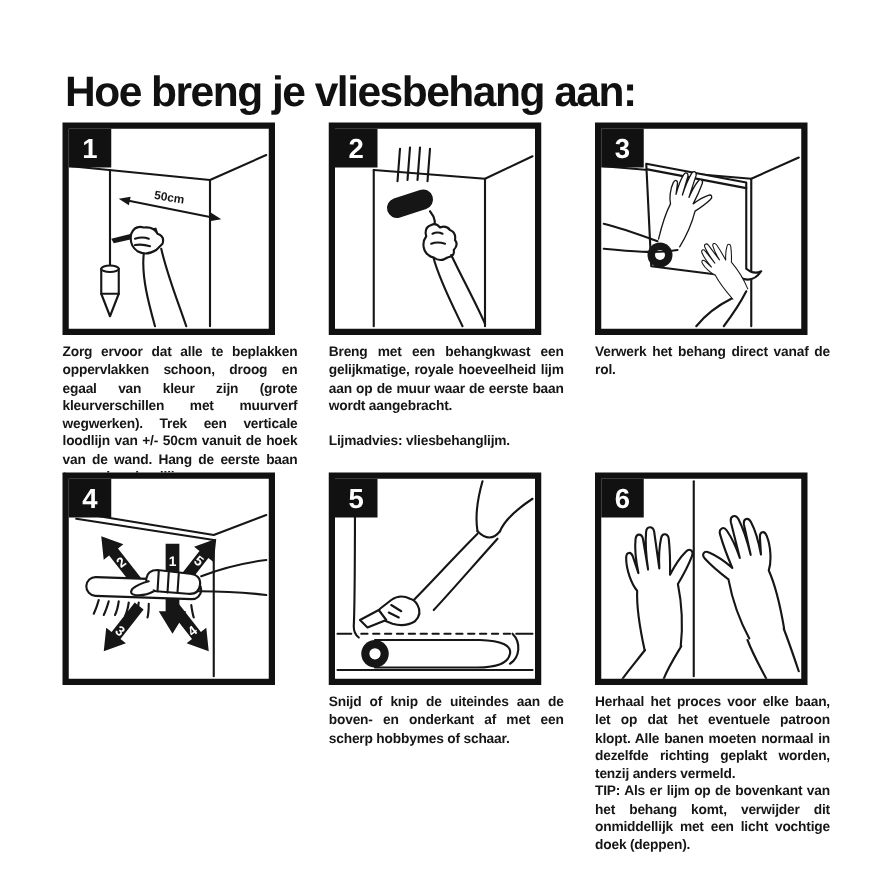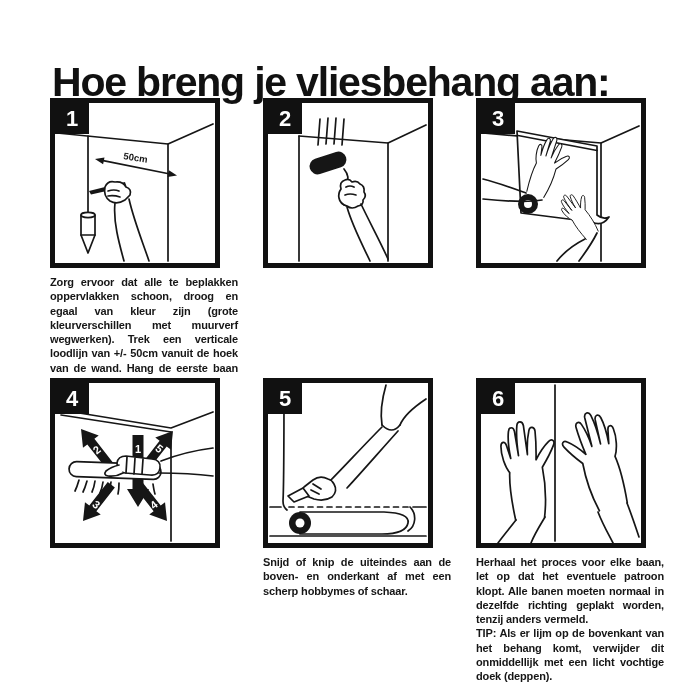--- a/index.html
+++ b/index.html
@@ -3,21 +3,21 @@
 <meta charset="utf-8">
 <style>
   html,body{margin:0;padding:0}
   body{
     width:700px;height:700px;position:relative;overflow:hidden;
     background:#ffffff;color:#161616;
     font-family:"Liberation Sans",sans-serif;
   }
   .title{
     position:absolute;left:52px;top:32px;
-    font-size:41px;font-weight:bold;letter-spacing:-1.2px;color:#111;
+    font-size:34px;font-weight:bold;letter-spacing:-1.2px;color:#111;
     white-space:nowrap;
   }
   .grid{
     position:absolute;left:50px;top:98px;
     display:grid;
     grid-template-columns:repeat(3,188px);
     grid-template-rows:280px auto;
     column-gap:25px;
   }
   .cell{position:relative}
@@ -106,20 +106,23 @@
         <g>
           <g transform="rotate(12 81 90)">
               <rect class="wh" x="76" y="79" width="9" height="24" rx="4"></rect>
             </g>
           <path class="wh" d="M73 86 Q71 79 77 77 Q81 75 84 79 Q89 77 92 81 Q97 83 96 89 Q99 93 95 97 Q96 102 90 103 Q84 107 79 103 Q72 101 71 95 Q70 90 73 86 Z"></path>
           <path class="ln" d="M78 84 Q82 82 86 84 M77 92 Q82 90 88 92"></path>
         </g>
         <path class="ln" d="M79 104 C84 122 94 141 102 158 M93 101 C102 120 112 138 120 156"></path>
       </svg>
     </div>
+    <p class="caption">Breng met een behangkwast een gelijkmatige, royale hoeveelheid lijm aan op de muur waar de eerste baan wordt aangebracht.
+
+Lijmadvies: vliesbehanglijm.</p>
   </div>
 
   <div class="cell">
     <div class="panel">
       <div class="badge">
           <span>3</span>
         </div>
       <svg class="art" viewBox="0 0 160 160">
         <g>
           <path class="ln" d="M2 30 L120 40 L158 23"></path>
@@ -136,20 +139,21 @@
         <g>
           <use href="#hand" class="wh" transform="translate(66 60) rotate(20) scale(0.62)"></use>
           <path class="ln" d="M2 76 C18 80 34 86 45 90 M2 96 C22 98 44 100 61 97"></path>
         </g>
         <g>
           <use href="#hand" class="wh" transform="translate(96 110) rotate(-35) scale(0.5)"></use>
           <path class="ln" d="M76 158 C84 148 94 141 104 136 M98 158 C104 150 111 140 116 130"></path>
         </g>
       </svg>
     </div>
+    <p class="caption">Verwerk het behang direct vanaf de rol.</p>
   </div>
 
   <div class="cell">
     <div class="panel">
       <div class="badge">
           <span>4</span>
         </div>
       <svg class="art" viewBox="0 0 160 160">
         <g>
           <path class="ln" d="M6 27 L116 45 L158 29 M6 32 L116 49"></path>

